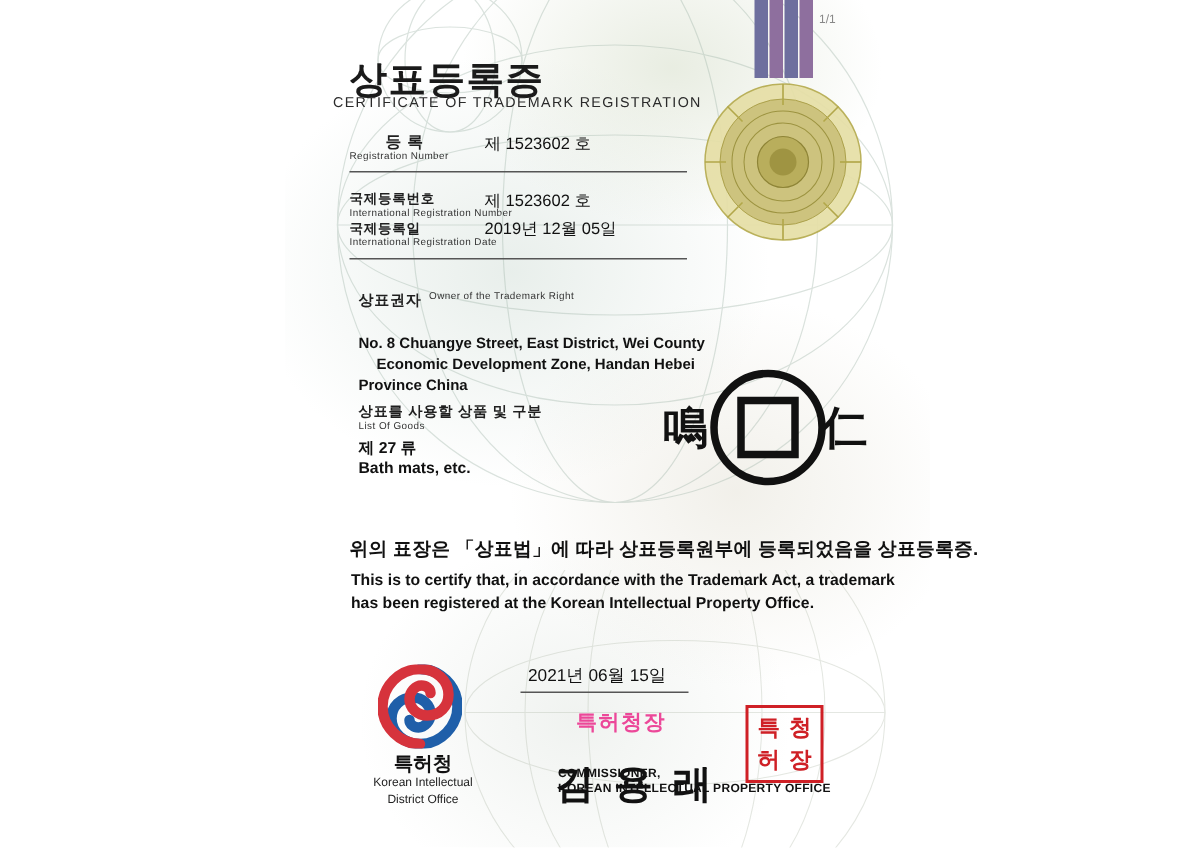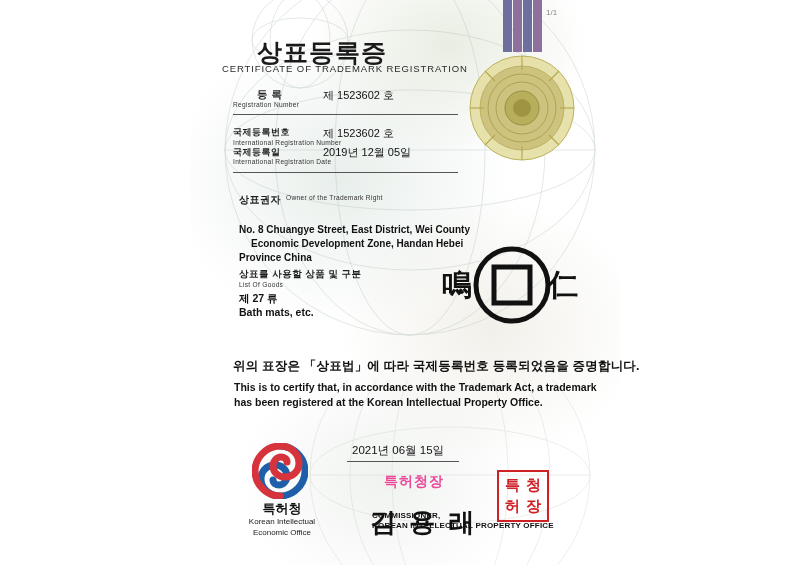--- a/index.html
+++ b/index.html
@@ -65,21 +65,20 @@
 
   
   .title-ko {
     position: absolute;
     left: 233px;
     top: 36px;
     font-size: 25px;
     font-weight: bold;
     letter-spacing: 1px;
     color: #1a1a1a;
-    margin-left: 24px;
   }
   .title-en {
     position: absolute;
     left: 222px;
     top: 63px;
     font-size: 9.5px;
     letter-spacing: 0.9px;
     color: #2a2a2a;
   }
 
@@ -373,37 +372,37 @@
     <svg viewBox="0 0 160 90" width="160" height="90">
       <text x="12" y="55" font-family="DejaVu Sans, sans-serif" font-size="30" font-weight="bold" fill="#111">鳴</text>
       <g>
         <circle cx="82" cy="45" r="36" fill="none" stroke="#111" stroke-width="5"></circle>
         <rect x="64" y="27" width="36" height="36" fill="none" stroke="#111" stroke-width="5"></rect>
       </g>
       <text x="118" y="55" font-family="DejaVu Sans, sans-serif" font-size="30" font-weight="bold" fill="#111">仁</text>
     </svg>
   </div>
 
-  <div class="certify-ko">위의 표장은 「상표법」에 따라 국제등록번호 등록되었음을 증명합니다.</div>
+  <div class="certify-ko">위의 표장은 「상표법」에 따라 상표등록원부에 등록되었음을 상표등록증.</div>
   <div class="certify-en1">This is to certify that, in accordance with the Trademark Act, a trademark</div>
   <div class="certify-en2">has been registered at the Korean Intellectual Property Office.</div>
 
   <div class="date">2021년 06월 15일</div>
   <div class="date-rule"></div>
 
   <svg class="kipo-logo" viewBox="0 0 56 56">
     <g>
       <path d="M28 3 C41 3 53 14 53 28 C53 41 42 53 28 53 C17 53 9 45 9 36 C9 28 15 22 23 22 C30 22 35 27 35 33 C35 38 31 42 27 42 C24 42 21 40 21 37" fill="none" stroke="#1f5fa9" stroke-width="7" stroke-linecap="round"></path>
       <path d="M28 53 C15 53 3 42 3 28 C3 15 14 3 28 3 C39 3 47 11 47 20 C47 28 41 34 33 34 C26 34 21 29 21 23 C21 18 25 14 29 14 C32 14 35 16 35 19" fill="none" stroke="#d6333c" stroke-width="7" stroke-linecap="round"></path>
     </g>
   </svg>
   <div class="kipo-ko">특허청</div>
   <div class="kipo-en">
     <div>Korean Intellectual</div>
-    <div>Economic Office</div>
+    <div>District Office</div>
   </div>
 
   <div class="comm-ko">특허청장</div>
   <div class="comm-en">
     <div>COMMISSIONER,</div>
     <div>KOREAN INTELLECTUAL PROPERTY OFFICE</div>
   </div>
   <div class="sign">김 용 래</div>
 
   <div class="seal">

